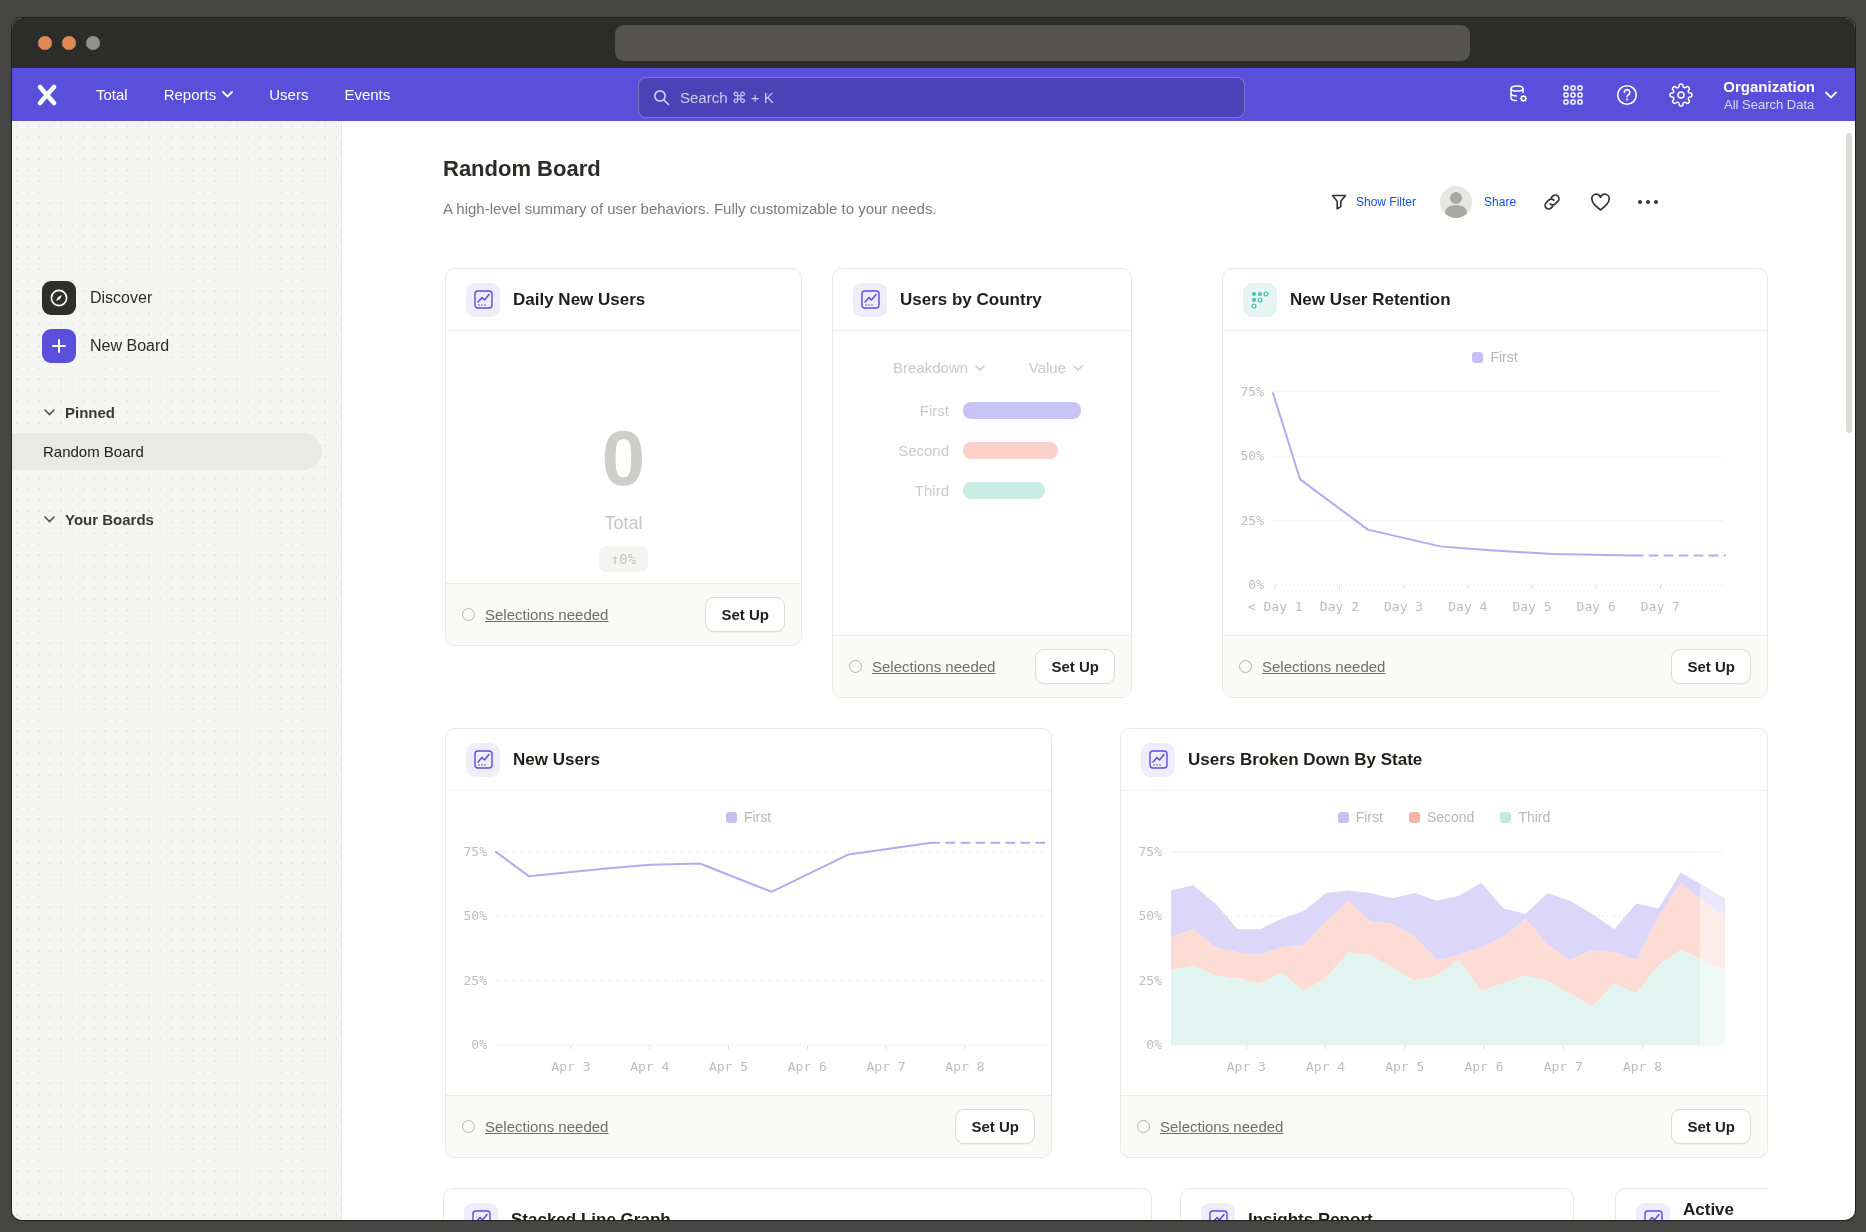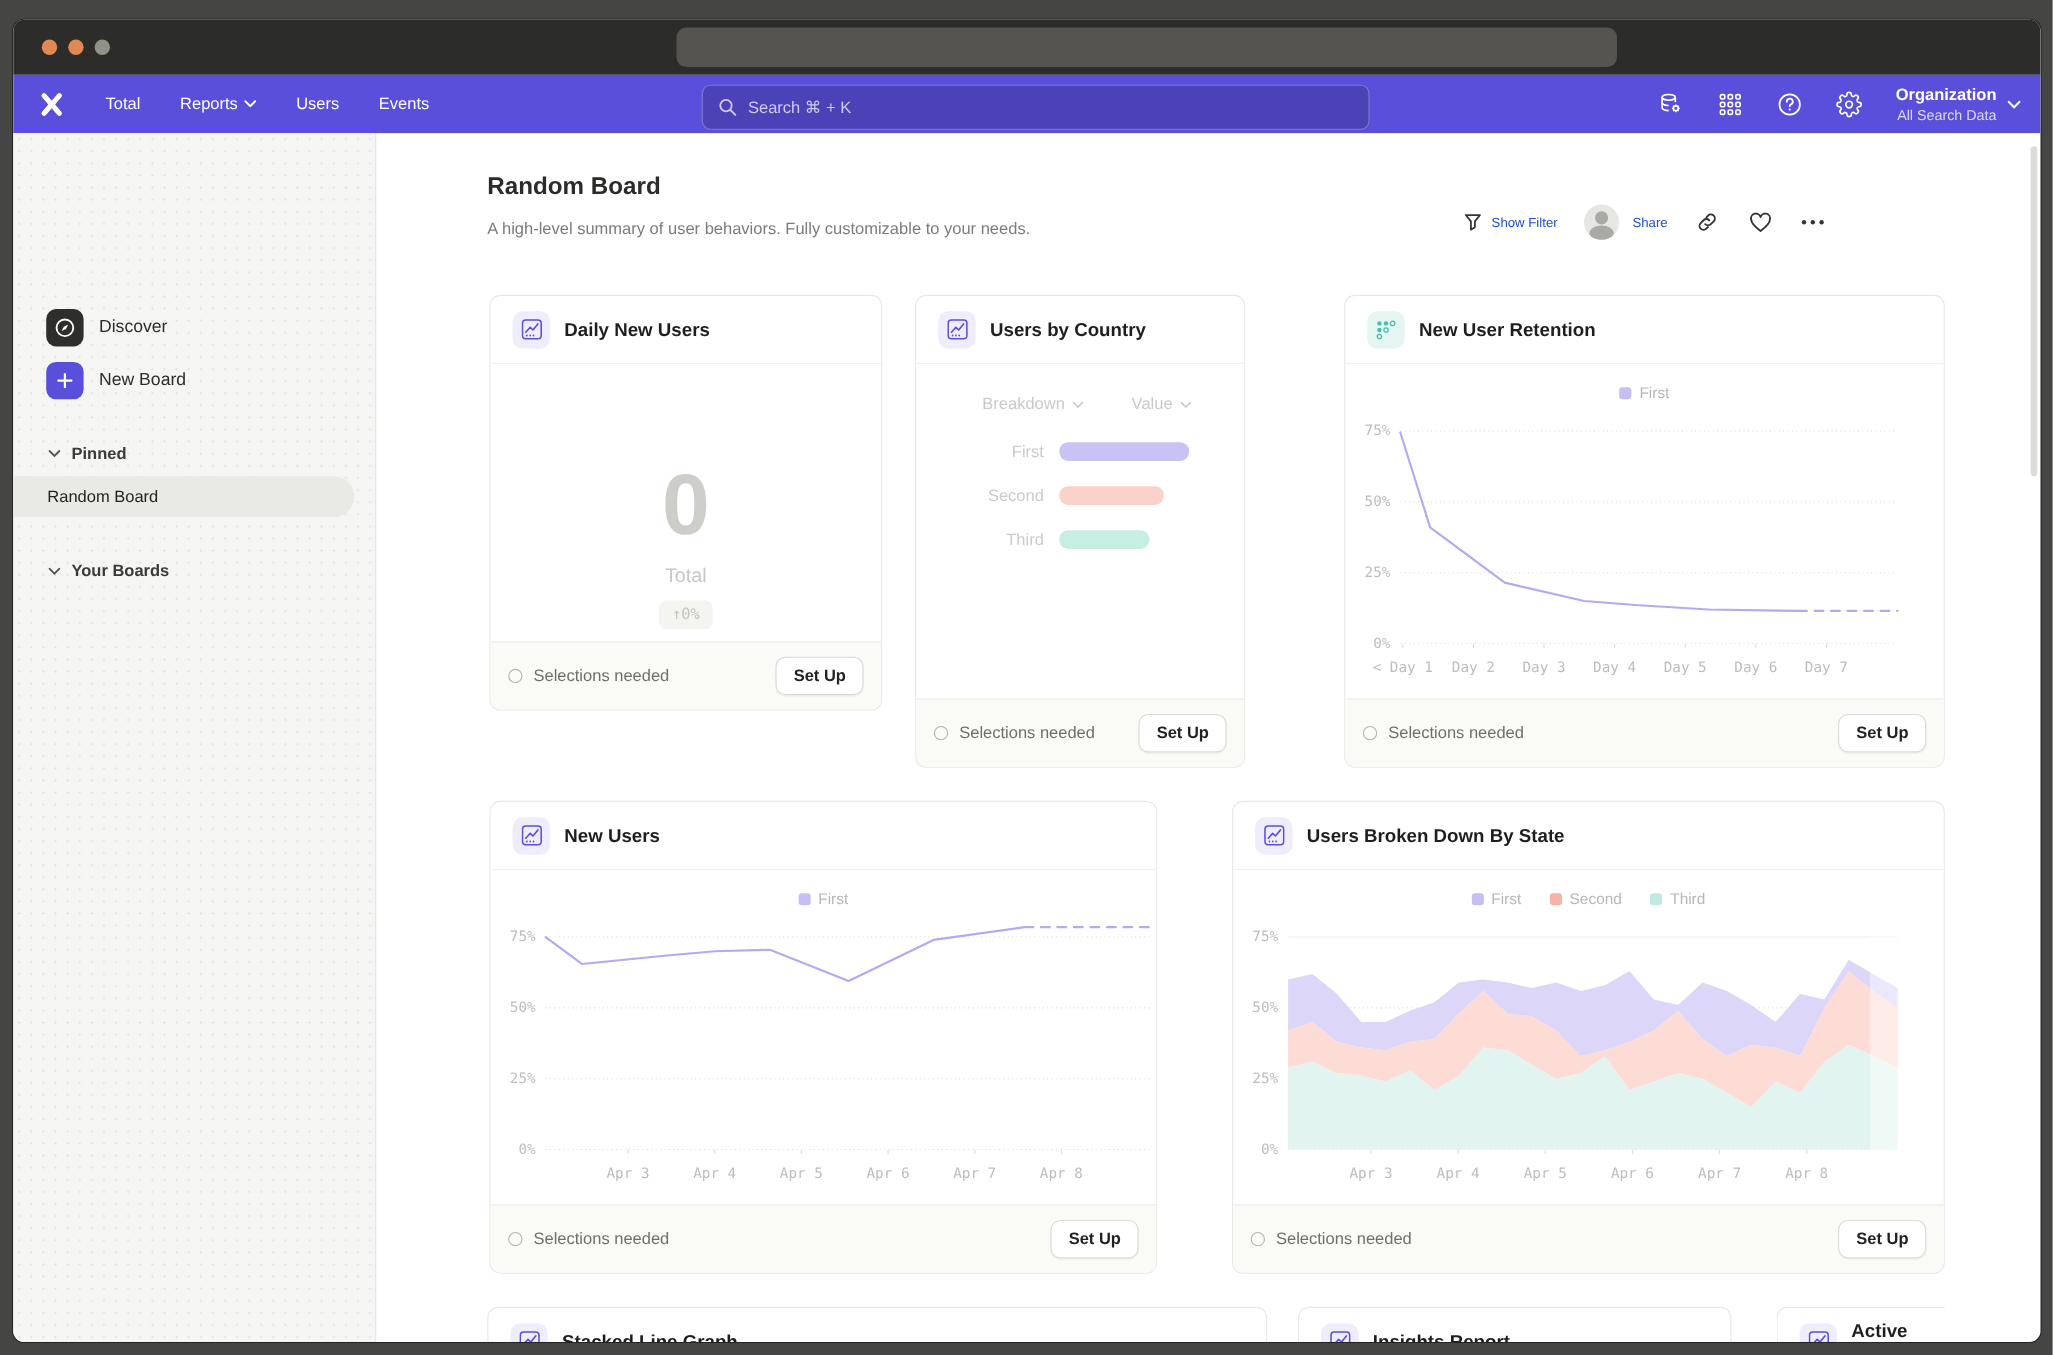--- a/index.html
+++ b/index.html
@@ -24,21 +24,21 @@
   .nav-items { display:flex; align-items:center; margin-left:22px; gap:8px; }
   .nav-item { padding:8px 14px; font-size:15px; font-weight:500; color:#fff; border-radius:6px; cursor:pointer;
               display:flex; align-items:center; gap:6px; }
   .search { position:absolute; left:626px; top:9px; width:607px; height:41px; border-radius:8px;
             background:rgba(0,0,0,0.16); border:1px solid rgba(255,255,255,0.28);
             display:flex; align-items:center; padding:0 14px; gap:10px; }
   .search-text { color:#cfcaf3; font-size:15px; }
   .nav-right { position:absolute; right:18px; top:0; height:53px; display:flex; align-items:center; gap:30px; }
   .nav-icon { width:24px; height:24px; display:flex; align-items:center; justify-content:center; cursor:pointer; }
   .org { display:flex; align-items:center; gap:10px; cursor:pointer; }
-  .org-text { text-align:right; }
+  .org-text { text-align:center; }
   .org-name { font-size:15px; font-weight:700; color:#fff; }
   .org-proj { font-size:13px; color:#ddd9f8; margin-top:2px; }
 
   
   .sidebar { position:absolute; left:0; top:103px; width:330px; height:1099px;
              background:#f5f5f3; border-right:1px solid #e6e6e3;
              background-image:radial-gradient(#e4e4e1 1px, transparent 1px); background-size:11px 11px; }
   .side-item { position:absolute; left:30px; display:flex; align-items:center; gap:14px; cursor:pointer; }
   .side-ic { width:34px; height:34px; border-radius:9px; display:flex; align-items:center; justify-content:center; }
   .ic-discover { background:#2e2e2c; }
@@ -64,21 +64,21 @@
 
   
   .card { position:absolute; background:#fff; border:1px solid #e8e8e5; border-radius:10px; overflow:hidden; }
   .card-head { height:62px; display:flex; align-items:center; gap:13px; padding:0 20px; border-bottom:1px solid #f0f0ed; }
   .chart-ic { width:34px; height:34px; border-radius:9px; background:#efecfc; display:flex; align-items:center; justify-content:center; flex:none; }
   .chart-ic.teal { background:#e5f6f2; }
   .card-title { font-size:17px; font-weight:700; color:#1e1e1c; }
   .card-footer { position:absolute; left:0; right:0; bottom:0; height:62px; background:#fafaf7; border-top:1px solid #ececea;
                  display:flex; align-items:center; padding:0 16px; }
   .sel-circle { width:13px; height:13px; border:1.5px solid #b3b3b0; border-radius:50%; flex:none; }
-  .sel-text { font-size:15px; color:#6e6e6b; margin-left:10px; flex:1; }
+  .sel-text { font-size:15px; color:#6e6e6b; margin-left:10px; flex:1;text-decoration:underline; }
   .setup-btn { background:#fff; border:1px solid #dadad7; border-radius:9px; padding:8px 15px;
                font-size:15px; font-weight:700; color:#222; font-family:"Liberation Sans",sans-serif; cursor:pointer;
                box-shadow:0 1px 1px rgba(0,0,0,0.04); }
 
   #card-a { left:433px; top:250px; width:357px; height:378px; }
   #card-b { left:820px; top:250px; width:300px; height:430px; }
   #card-c { left:1210px; top:250px; width:546px; height:430px; }
   #card-d { left:433px; top:710px; width:607px; height:430px; }
   #card-e { left:1108px; top:710px; width:648px; height:430px; }
   #card-f { left:431px; top:1170px; width:709px; height:60px; }

